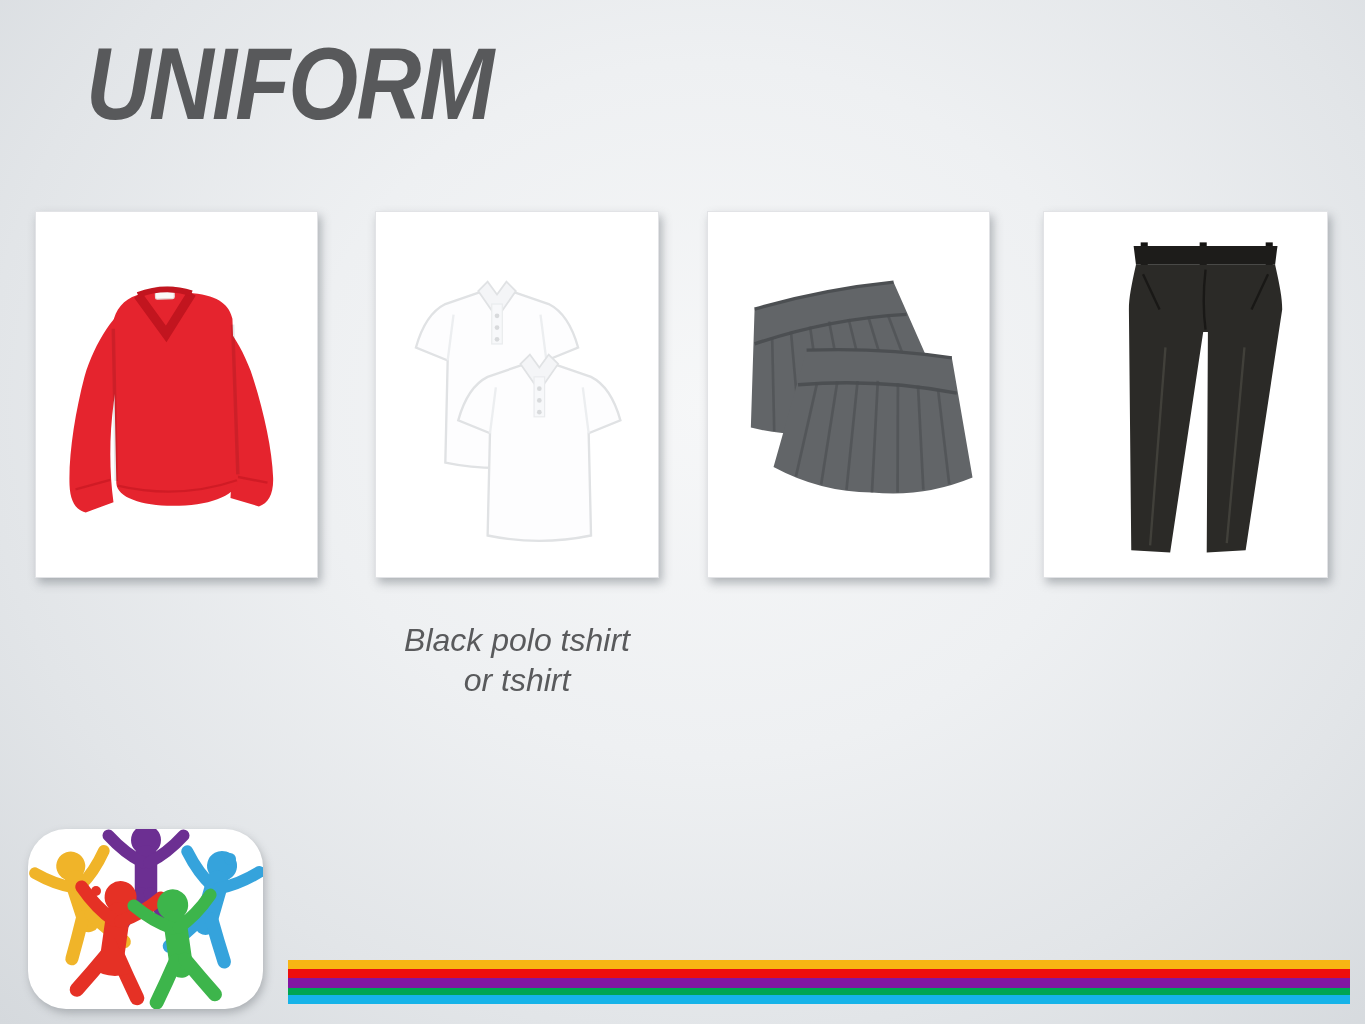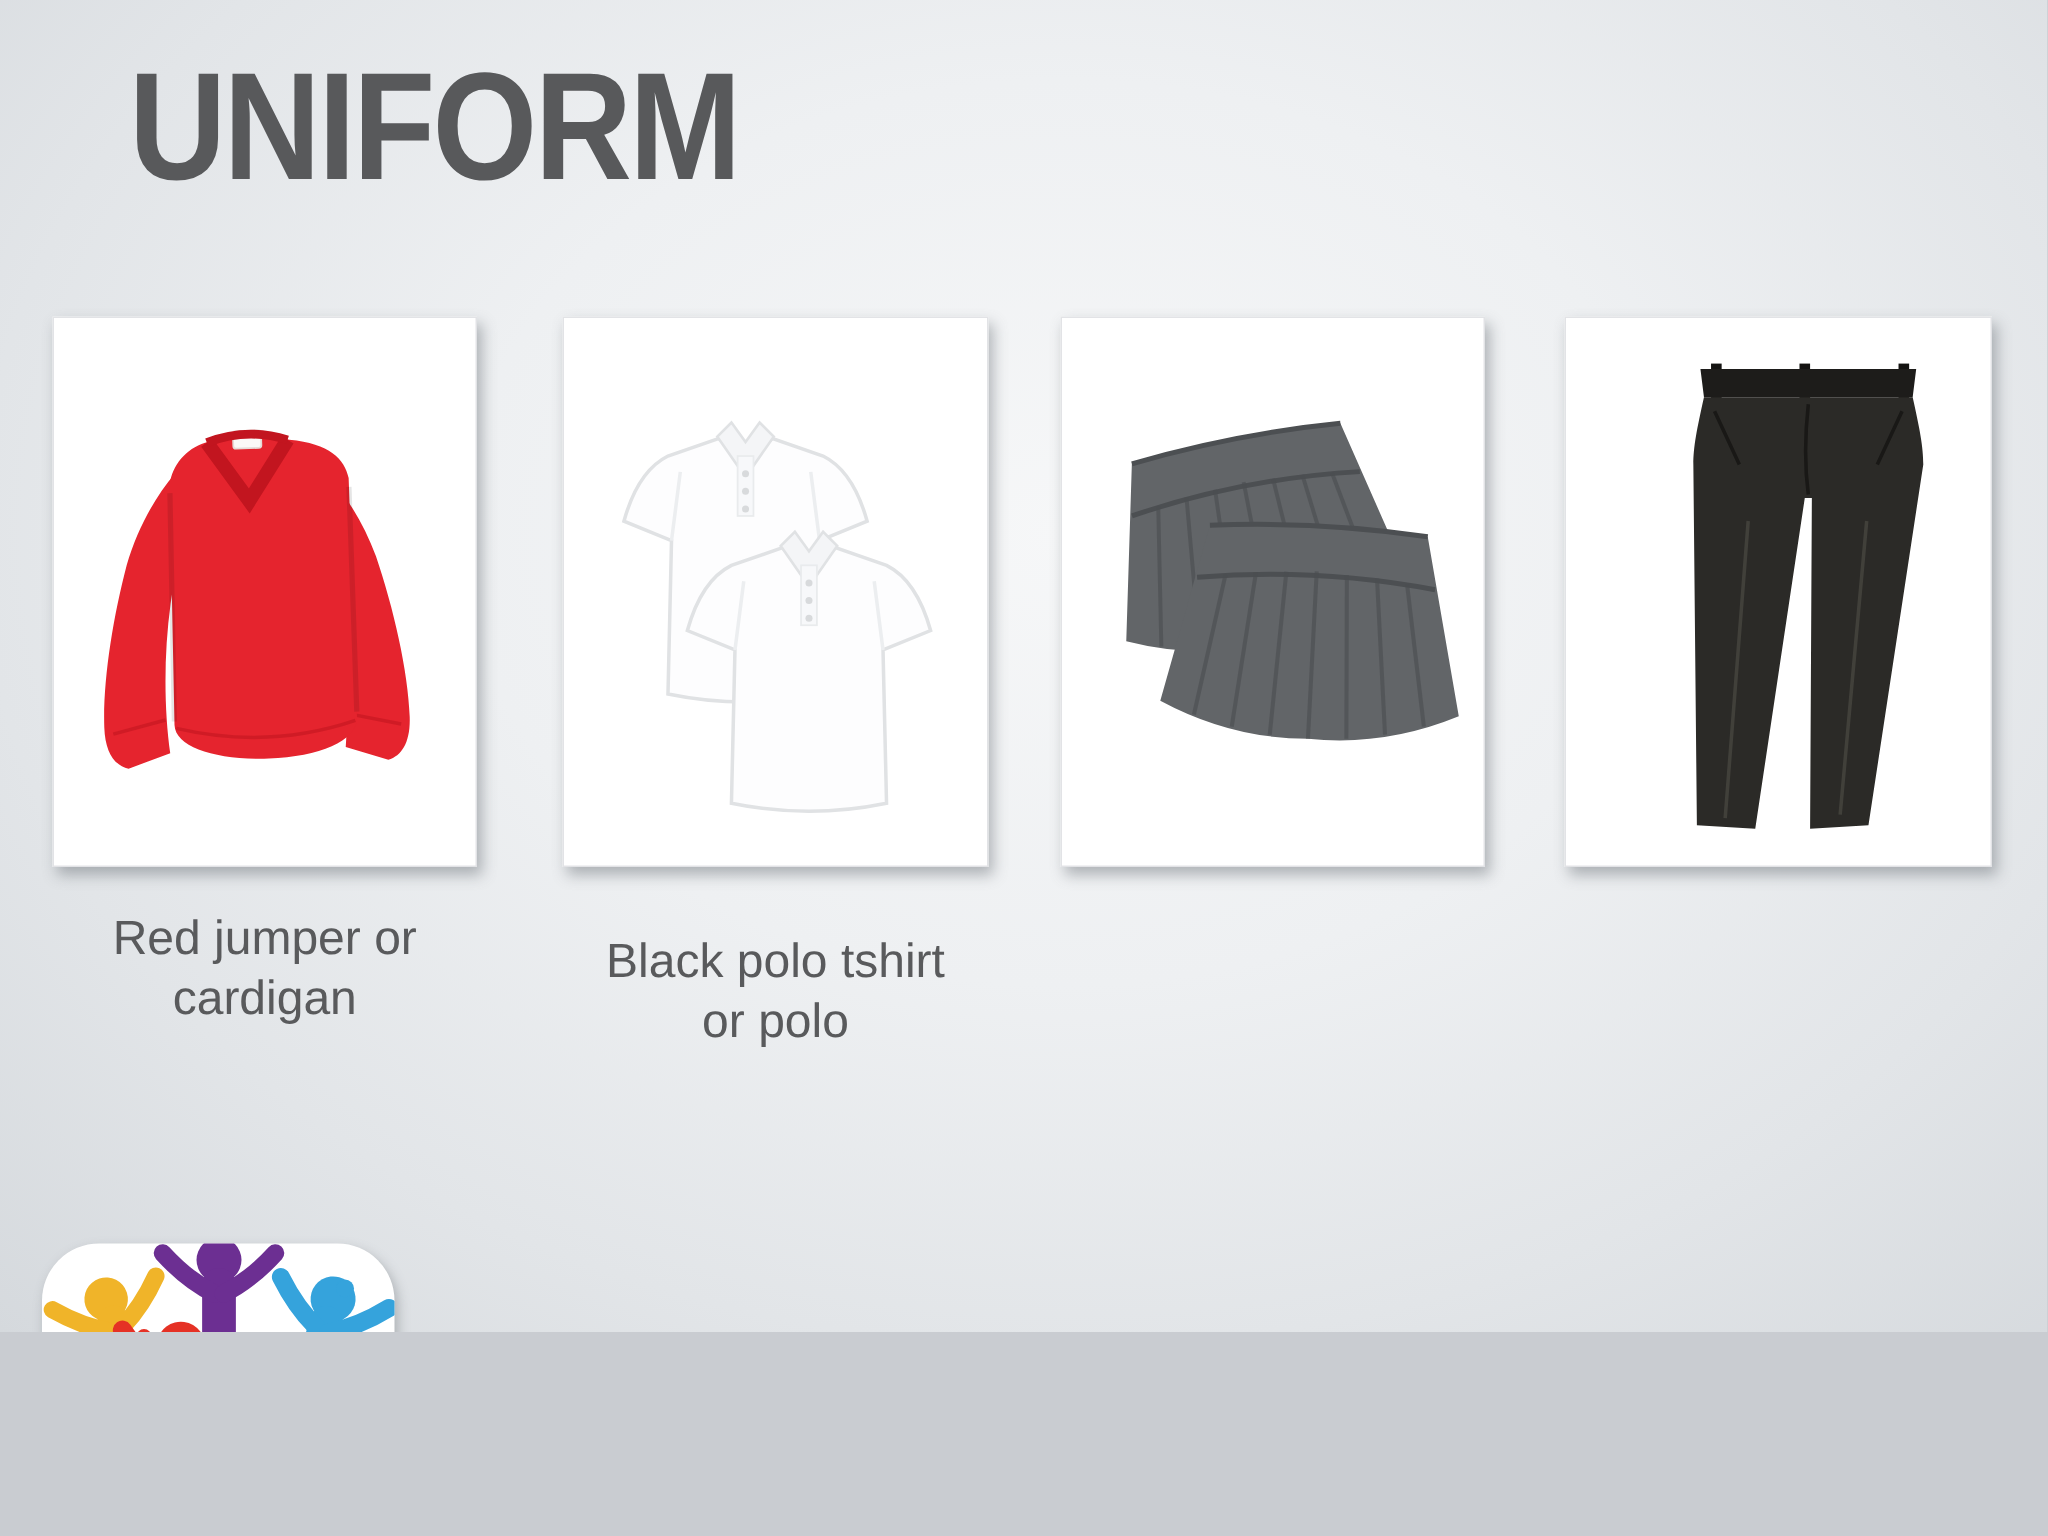--- a/index.html
+++ b/index.html
@@ -1,19 +1,20 @@
 <!DOCTYPE html>
 <html style="--c-title: #58595b; --c-caption: #595a5c; --c-jumper-red: #e5242e; --c-jumper-red-dark: #c2151f; --c-polo-white: #fdfdfe; --c-polo-outline: #e0e2e4; --c-skirt-grey: #626568; --c-skirt-grey-dark: #4c4f52; --c-trouser-black: #2b2a27; --c-trouser-black-dark: #1d1c1a; --c-stripes-0: #f7b513; --c-stripes-1: #ee0d0d; --c-stripes-2: #8316a2; --c-stripes-3: #00a551; --c-stripes-4: #16b3e8; --c-logo-yellow: #f0b429; --c-logo-purple: #6c2f92; --c-logo-blue: #35a3dc; --c-logo-red: #e53125; --c-logo-green: #3db54b;"><head>
 <meta charset="utf-8">
 <style>
   html,body{margin:0;padding:0;background:#c9ccd1;}
   .slide{
-    position:relative;width:1365px;height:888px;overflow:hidden;
+    position:relative;width:1365px;height:1024px;overflow:hidden;
     font-family:"Liberation Sans",sans-serif;
     background:radial-gradient(ellipse at 52% 40%, #f6f7f8 0%, #eef0f2 40%, #e2e5e8 72%, #d5d9dd 100%);
+    font-style:italic;
   }
   .title{
     position:absolute;left:86px;top:26px;margin:0;
     font-size:102px;font-weight:bold;letter-spacing:-2px;
     color:var(--c-title);transform:scaleX(0.88);transform-origin:left center;
     white-space:nowrap;
   }
   .photo-card{
     position:absolute;top:211px;width:283px;height:367px;background:#fff;
     border:1px solid #e2e3e6;box-sizing:border-box;
@@ -135,27 +136,23 @@
       <rect class="trouser-loop" x="132" y="21" width="6" height="21"></rect>
       <rect class="trouser-loop" x="188" y="21" width="6" height="21"></rect>
       <path class="trouser-band" d="M76,24 L198,24 L196,40 L78,40 Z"></path>
       <path class="trouser-body" d="M78,40 C74,58 72,68 72,78 L74,282 L107,284 L135,97 L139,97 L138,284 L171,282 L202,78 C202,68 200,58 196,40 Z"></path>
       <path class="trouser-crease" d="M103,110 L90,278 M170,110 L155,276"></path>
       <path class="trouser-line" d="M84,48 L98,78 M190,48 L176,78"></path>
       <path class="trouser-line" d="M137,44 C135,62 135,80 137,95"></path>
     </svg>
   </div>
 
-  <div class="caption" id="caption-jumper">
-    <span>Red jumper or</span><br>
-    <span>cardigan</span>
-  </div>
   <div class="caption" id="caption-polo">
     <span>Black polo tshirt</span><br>
-    <span>or polo</span>
+    <span>or tshirt</span>
   </div>
 
   <div class="logo-card">
     <svg viewBox="0 0 235 180" aria-hidden="true">
       <defs>
         <g id="fig">
           <circle class="fh" cx="0" cy="-34" r="10"></circle>
           <path class="fb" d="M0,-23 L0,6" stroke-width="15"></path>
           <path class="fb" d="M-2,-19 Q-14,-25 -25,-37" stroke-width="8"></path>
           <path class="fb" d="M2,-19 Q14,-25 25,-37" stroke-width="8"></path>

